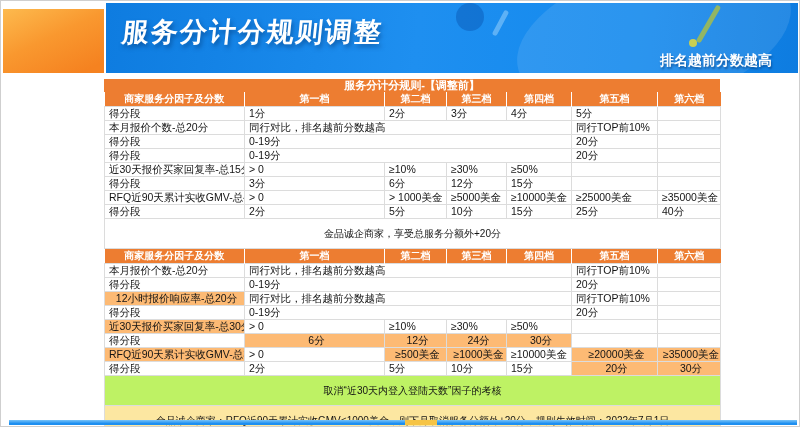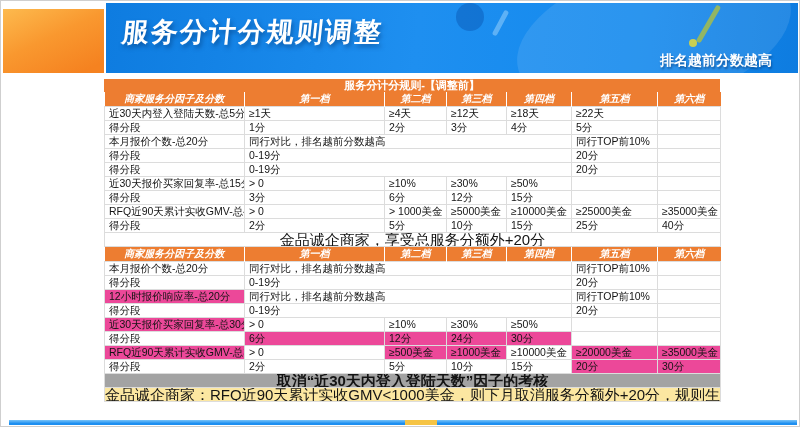--- a/index.html
+++ b/index.html
@@ -58,32 +58,32 @@
   
   .tables-wrap { position:absolute; left:103px; top:78px; width:616px; }
   .tbl-title {
     height:13px; line-height:13px; background:#ED7D31; color:#fff;
     font-weight:bold; font-size:11px; text-align:center; white-space:nowrap;
   }
   table { border-collapse:collapse; table-layout:fixed; width:616px; background:#fff; }
   th {
     background:#ED7D31; color:#fff; font-weight:bold; font-size:10px;
     height:13px; padding:0; text-align:center; border-left:1px solid #fff;
-    white-space:nowrap; overflow:hidden;font-style:italic;
+    white-space:nowrap; overflow:hidden;
   }
   th:first-child { border-left:none; }
   td {
     height:14px; font-size:10.5px; color:#141414;
     padding:0 0 0 4px; border:1px solid #DCDCDC;
     white-space:nowrap; overflow:hidden; line-height:13px;
   }
-  td.hl { background:#ec4899; }
-  td.foot { text-align:center; padding:0; font-size:15px; }
+  td.hl { background:#fdba74;text-align:center; }
+  td.foot { text-align:center; padding:8px; font-size:10px; }
   td.foot.highlight { background:#FCE7A1; }
-  td.foot.highlight-bold { background:#a3a3a3; font-weight:bold; }
+  td.foot.highlight-bold { background:#bef264; font-weight:normal; }
   
   .bottom-bar {
     position:absolute; left:8px; bottom:1px; width:788px; height:5px;
     background:linear-gradient(180deg,#79C4F9 0%,#1E8FF0 70%);
   }
   .bottom-bar-accent {
     position:absolute; left:404px; bottom:1px; width:32px; height:5px;
     background:#F6C445;
   }
 </style>
@@ -119,29 +119,20 @@
           <th>第一档</th>
           <th>第二档</th>
           <th>第三档</th>
           <th>第四档</th>
           <th>第五档</th>
           <th>第六档</th>
         </tr>
       </thead>
       <tbody>
         <tr>
-          <td>近30天内登入登陆天数-总5分</td>
-          <td>≥1天</td>
-          <td>≥4天</td>
-          <td>≥12天</td>
-          <td>≥18天</td>
-          <td>≥22天</td>
-          <td></td>
-        </tr>
-        <tr>
           <td>得分段</td>
           <td>1分</td>
           <td>2分</td>
           <td>3分</td>
           <td>4分</td>
           <td>5分</td>
           <td></td>
         </tr>
         <tr>
           <td>本月报价个数-总20分</td>

